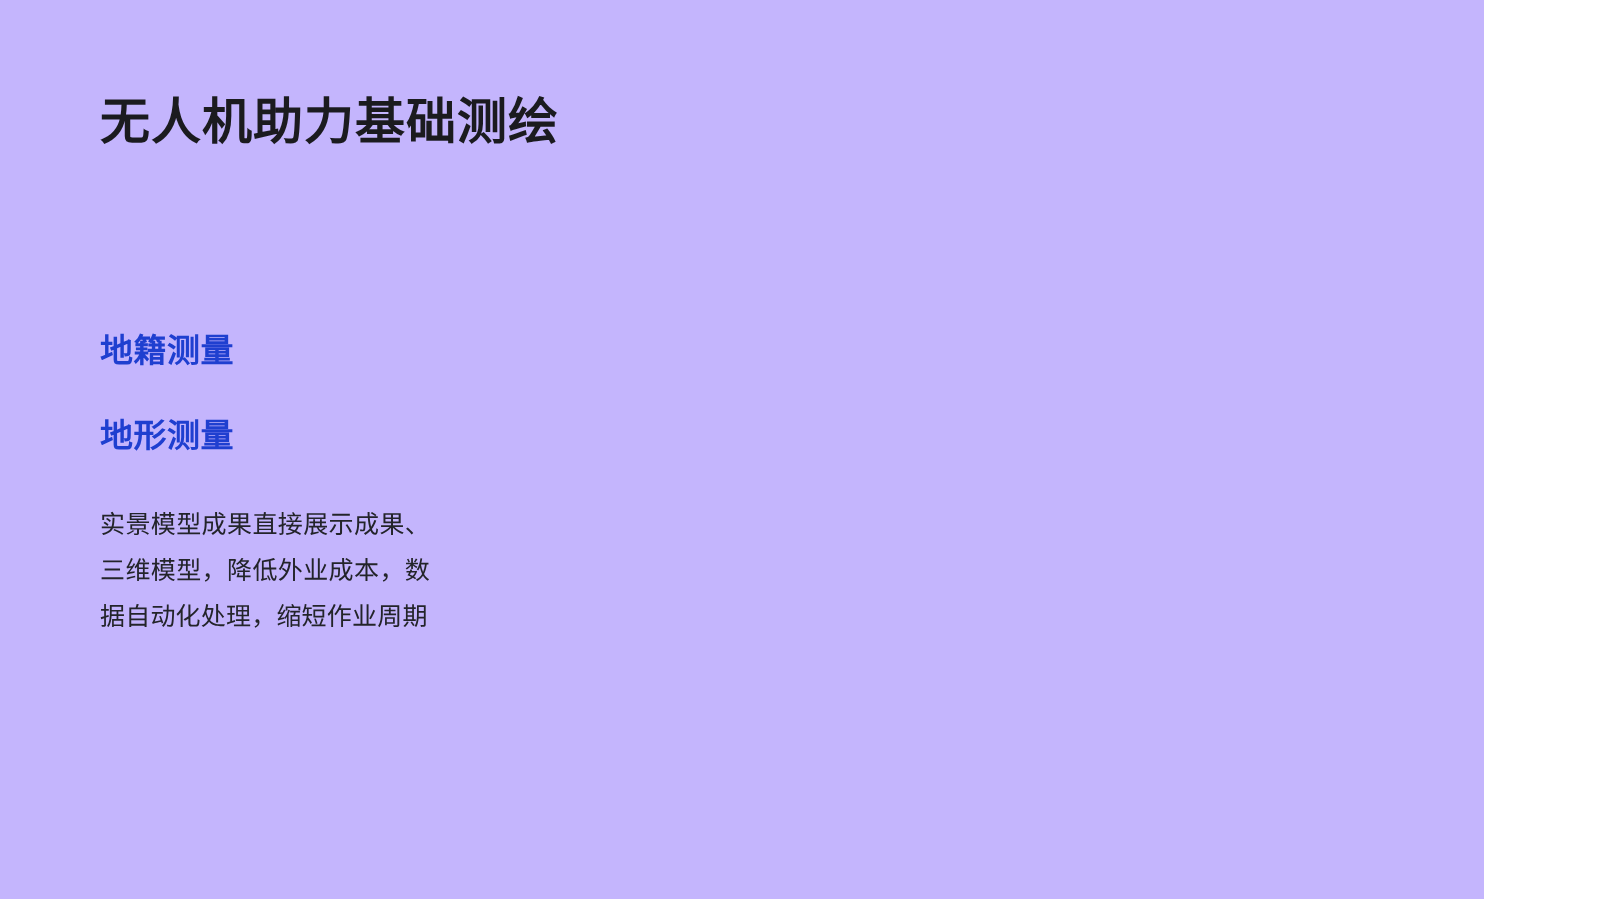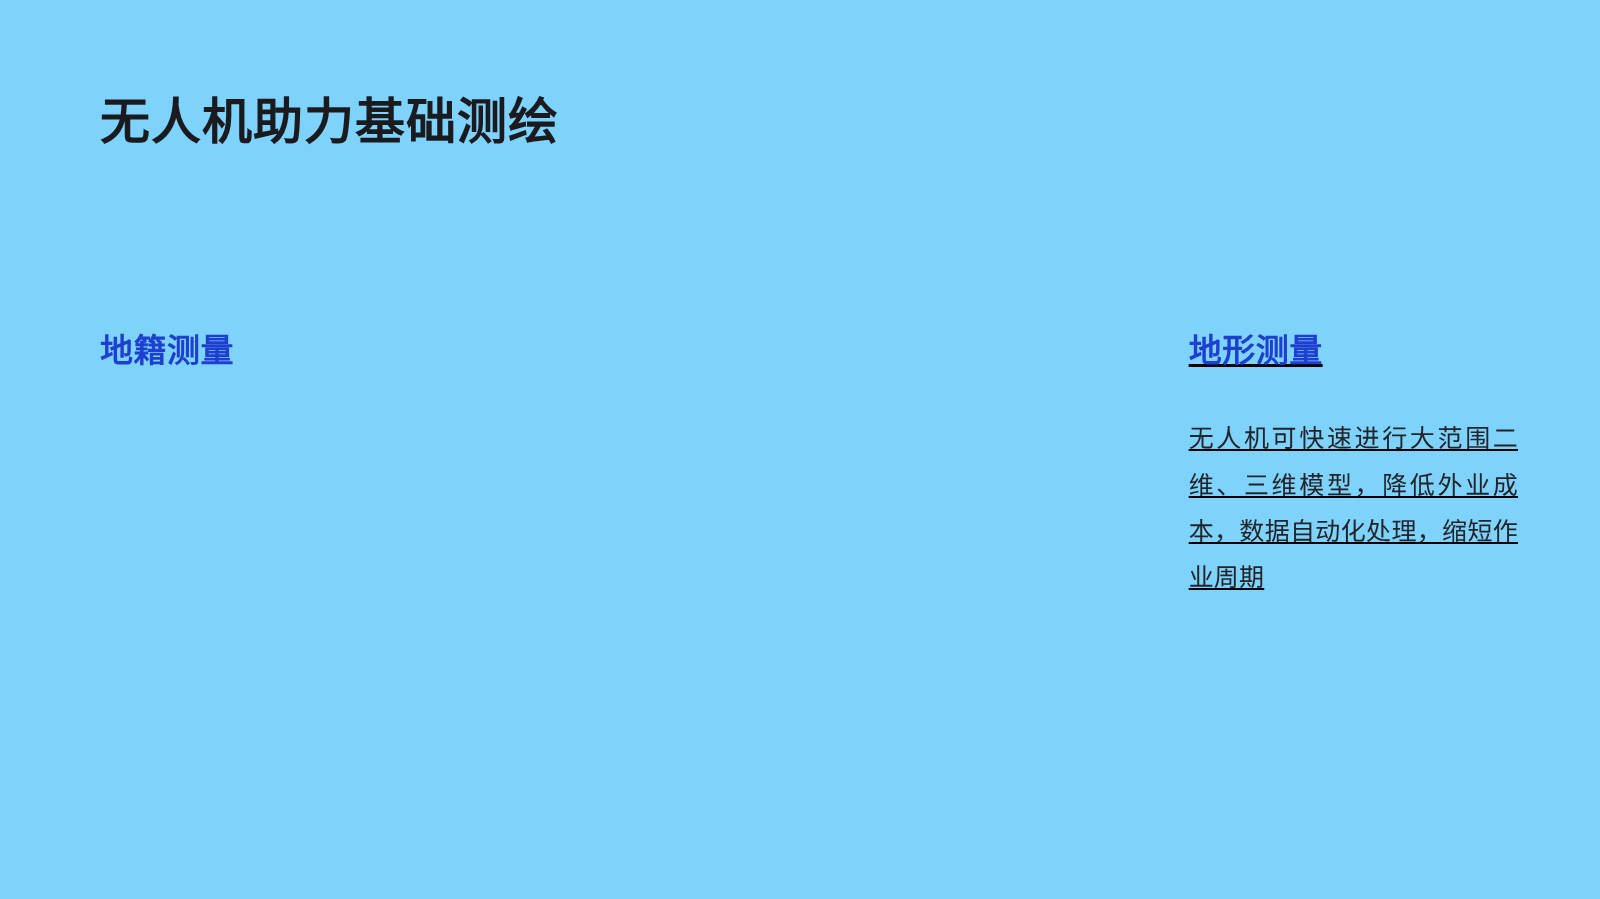--- a/index.html
+++ b/index.html
@@ -10,23 +10,23 @@
     width: 1600px;
     height: 899px;
     background: #ffffff;
     font-family: "Liberation Sans", "DejaVu Sans", sans-serif;
     overflow: hidden;
     -webkit-font-smoothing: antialiased;
   }
 
   .slide {
     position: relative;
-    width: 1600px;
+    width: 1484px;
     height: 899px;
-    background: #7dd3fc;
+    background: #c4b5fd;
     box-sizing: border-box;
   }
 
   .slide-title {
     position: absolute;
     left: 100px;
     top: 92px;
     font-size: 50px;
     line-height: 1.2;
     font-weight: 700;
@@ -34,32 +34,31 @@
     letter-spacing: 1px;
     white-space: nowrap;
   }
 
   .columns {
     position: absolute;
     left: 100px;
     top: 330px;
     width: 1420px;
     display: flex;
-    flex-direction: row;
+    flex-direction: column;
     justify-content: flex-start;
     align-items: flex-start;
   }
 
   .column {
     width: 330px;
     margin-right: 215px;
   }
   .column:last-child {
     margin-right: 2px;
-    text-decoration: underline;
   }
 
   .column-heading {
     font-size: 33px;
     line-height: 1.25;
     font-weight: 700;
     color: #1f3fd0;
     letter-spacing: 0.5px;
     margin: 0 0 44px 0;
     white-space: nowrap;
@@ -87,17 +86,17 @@
 
     <div class="column">
       <div class="column-heading">地籍测量</div>
     </div>
 
     <div class="column">
     </div>
 
     <div class="column">
       <div class="column-heading">地形测量</div>
-      <div class="column-body">无人机可快速进行大范围二维、三维模型，降低外业成本，数据自动化处理，缩短作业周期</div>
+      <div class="column-body">实景模型成果直接展示成果、三维模型，降低外业成本，数据自动化处理，缩短作业周期</div>
     </div>
 
   </div>
 </div>
 
 </body></html>

